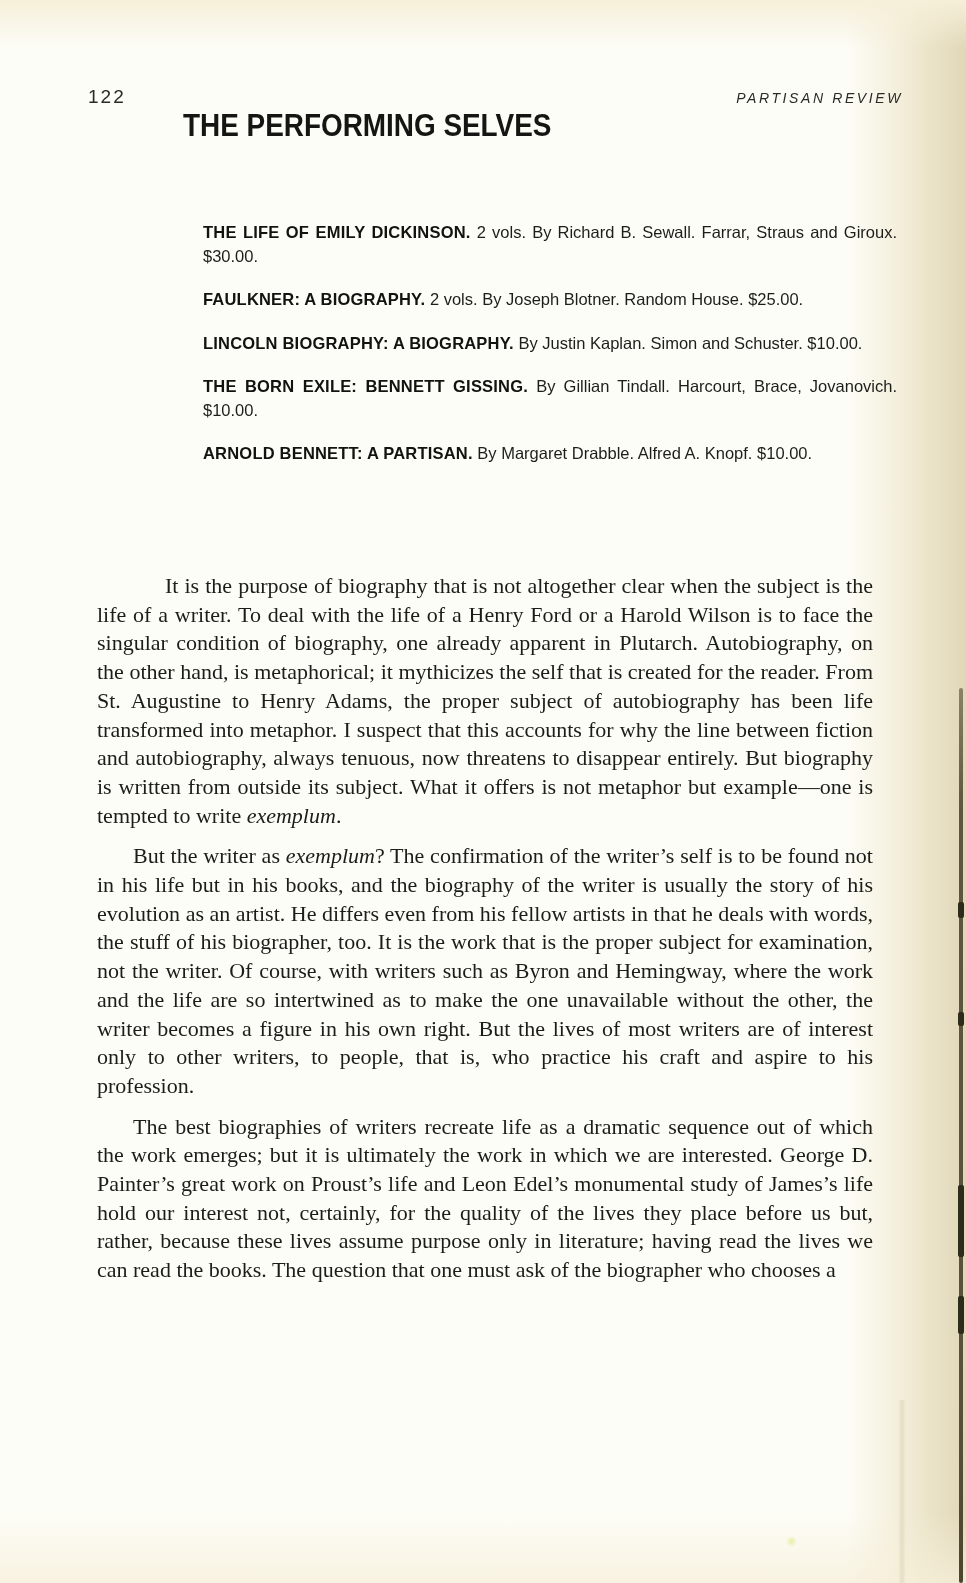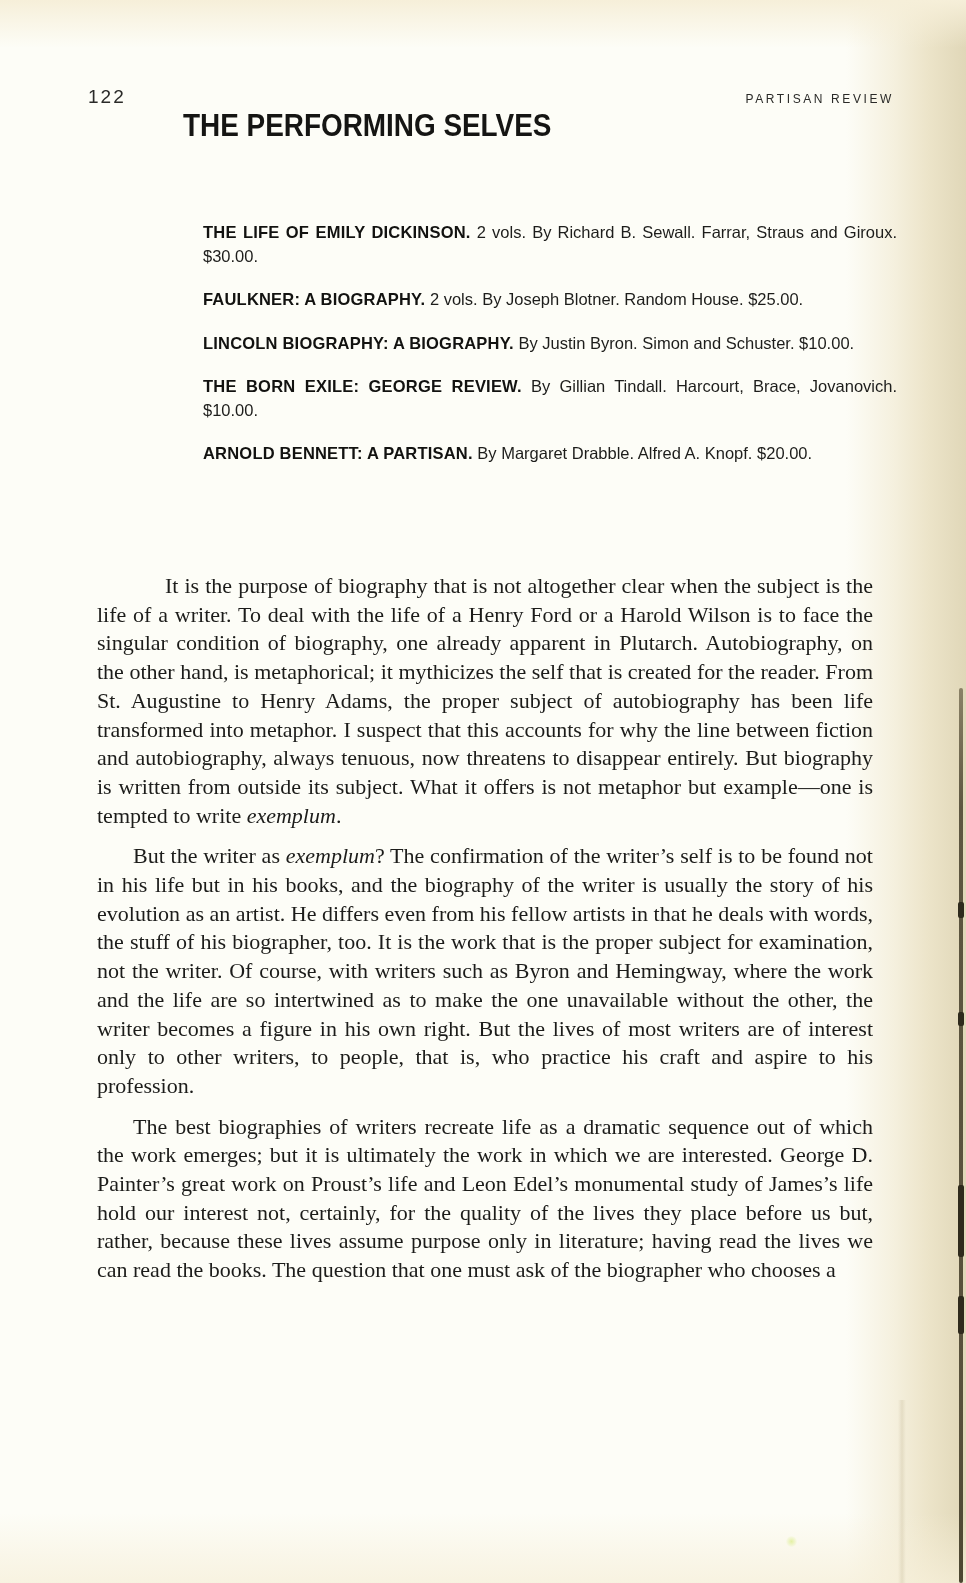--- a/index.html
+++ b/index.html
@@ -14,26 +14,26 @@
       linear-gradient(180deg,#f6efd9 0px,rgba(253,253,248,0) 48px),
       linear-gradient(0deg,rgba(246,239,217,.75) 0px,rgba(253,253,248,0) 70px),
       linear-gradient(270deg,#e0d7b8 0px,#ece4c9 38px,#f5f0de 72px,rgba(253,253,248,0) 120px),
       #fdfdf7;
   }
   .crease{
     position:absolute;top:1400px;bottom:0;left:898px;width:8px;
     background:linear-gradient(90deg,rgba(210,200,170,0) 0,rgba(210,200,170,.45) 50%,rgba(210,200,170,0) 100%);
   }
   .header{
-    position:absolute;left:88px;right:72px;top:86px;
+    position:absolute;left:88px;right:63px;top:86px;
     display:flex;justify-content:space-between;align-items:baseline;
     color:#2a2a28;
   }
   .pageno{font-size:19px;letter-spacing:2px;}
-  .journal{font-size:12px;letter-spacing:2.6px;}
+  .journal{font-size:14px;letter-spacing:2.6px;font-style:italic;}
   .title{
     position:absolute;left:183px;top:108px;margin:0;
     font-size:31px;font-weight:bold;color:#151513;letter-spacing:0px;
     transform:scaleX(.9);transform-origin:left;white-space:nowrap;
   }
   .books{position:absolute;left:191px;top:221px;width:694px;color:#1d1d1b;margin-left:12px;}
   .book{
     margin:0 0 20px 0;font-size:16.5px;line-height:23.5px;
     text-align:justify;
   }
@@ -78,29 +78,29 @@
     <p class="book">
       <b>THE LIFE OF EMILY DICKINSON.</b>
       <span>2 vols. By Richard B. Sewall. Farrar, Straus and Giroux. $30.00.</span>
     </p>
     <p class="book">
       <b>FAULKNER: A BIOGRAPHY.</b>
       <span>2 vols. By Joseph Blotner. Random House. $25.00.</span>
     </p>
     <p class="book">
       <b>LINCOLN BIOGRAPHY: A BIOGRAPHY.</b>
-      <span>By Justin Byron. Simon and Schuster. $10.00.</span>
+      <span>By Justin Kaplan. Simon and Schuster. $10.00.</span>
     </p>
     <p class="book">
-      <b>THE BORN EXILE: GEORGE REVIEW.</b>
+      <b>THE BORN EXILE: BENNETT GISSING.</b>
       <span>By Gillian Tindall. Harcourt, Brace, Jovanovich. $10.00.</span>
     </p>
     <p class="book">
       <b>ARNOLD BENNETT: A PARTISAN.</b>
-      <span>By Margaret Drabble. Alfred A. Knopf. $20.00.</span>
+      <span>By Margaret Drabble. Alfred A. Knopf. $10.00.</span>
     </p>
   </div>
 
   <div class="bodytext">
     <p class="para first"><span>It is the purpose of biography that is not altogether clear when the subject is the life of a writer. To deal with the life of a Henry Ford or a Harold Wilson is to face the singular condition of biography, one already apparent in Plutarch. Autobiography, on the other hand, is metaphorical; it mythicizes the self that is created for the reader. From St. Augustine to Henry Adams, the proper subject of autobiography has been life transformed into metaphor. I suspect that this accounts for why the line between fiction and autobiography, always tenuous, now threatens to disappear entirely. But biography is written from outside its subject. What it offers is not metaphor but example—one is tempted to write </span><span class="it">exemplum</span><span>.</span></p>
     <p class="para"><span>But the writer as </span><span class="it">exemplum</span><span>? The confirmation of the writer’s self is to be found not in his life but in his books, and the biography of the writer is usually the story of his evolution as an artist. He differs even from his fellow artists in that he deals with words, the stuff of his biographer, too. It is the work that is the proper subject for examination, not the writer. Of course, with writers such as Byron and Hemingway, where the work and the life are so intertwined as to make the one unavailable without the other, the writer becomes a figure in his own right. But the lives of most writers are of interest only to other writers, to people, that is, who practice his craft and aspire to his profession.</span></p>
     <p class="para"><span>The best biographies of writers recreate life as a dramatic sequence out of which the work emerges; but it is ultimately the work in which we are interested. George D. Painter’s great work on Proust’s life and Leon Edel’s monumental study of James’s life hold our interest not, certainly, for the quality of the lives they place before us but, rather, because these lives assume purpose only in literature; having read the lives we can read the books. The question that one must ask of the biographer who chooses a</span></p>
   </div>
 
   <div class="crease"></div>

